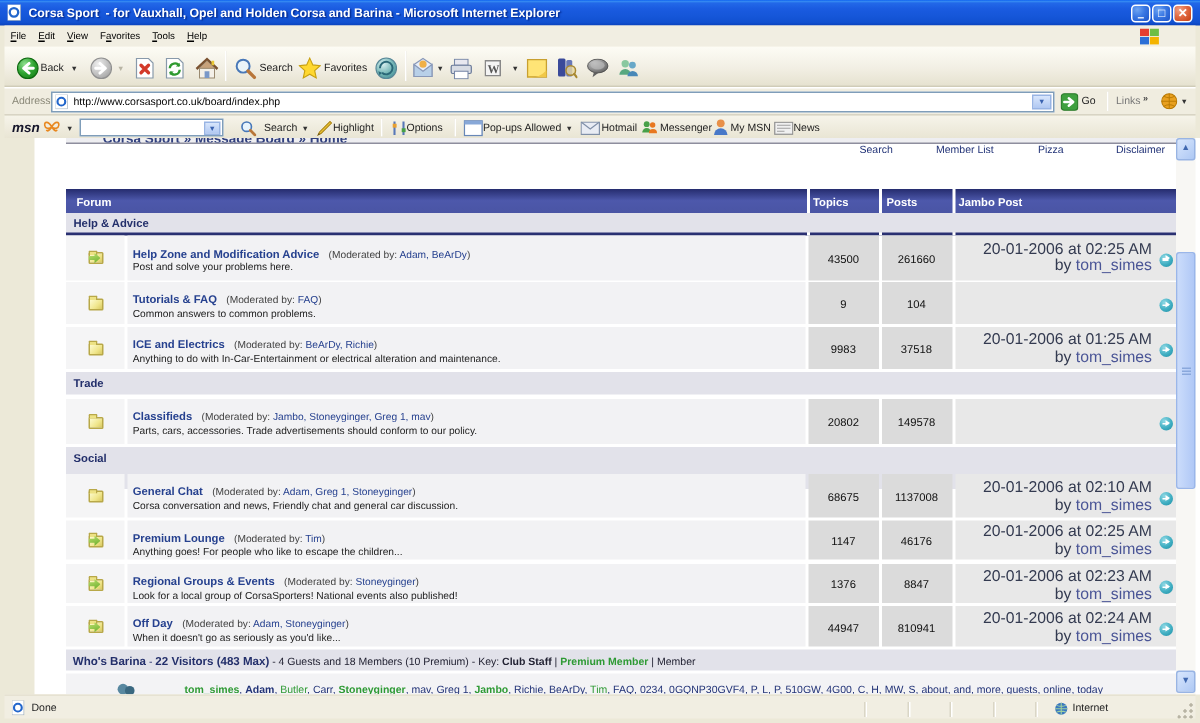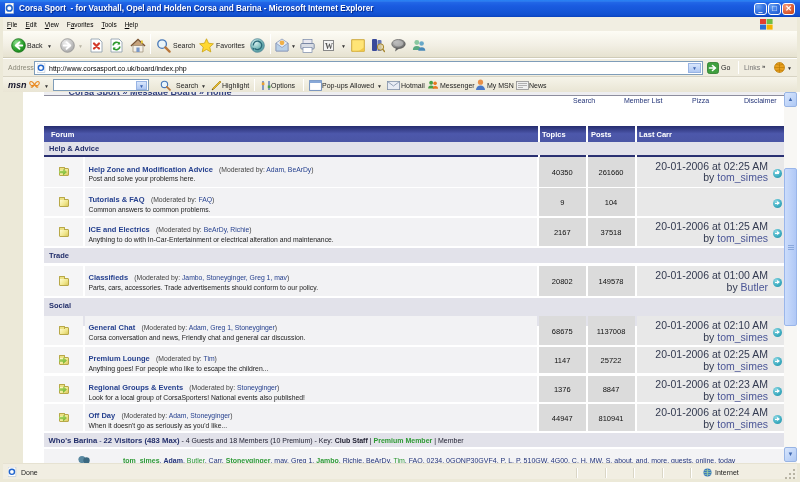--- a/index.html
+++ b/index.html
@@ -298,40 +298,40 @@
   </div>
   <div class="toplink" style="left:550px">Search</div>
   <div class="toplink" style="left:601px">Member List</div>
   <div class="toplink" style="left:669px">Pizza</div>
   <div class="toplink" style="left:721px">Disclaimer</div>
 
   <div class="hdr">
     <div class="hcell" style="left:7px">Forum</div>
     <div class="hcell" style="left:498px">Topics</div>
     <div class="hcell" style="left:547px">Posts</div>
-    <div class="hcell" style="left:595px">Last Carr</div>
+    <div class="hcell" style="left:595px">Jambo Post</div>
     <div class="vsep" style="left:493.5px"></div>
     <div class="vsep" style="left:541.5px"></div>
     <div class="vsep" style="left:590.5px"></div>
   </div>
 
   <div class="cat" style="top:50px;height:13px">
       <span style="top:1.5px">Help &amp; Advice</span>
     </div>
 
   <div class="row" style="top:64.5px;height:30px">
     <div class="c-icon">
         <div class="folder fnew"></div>
       </div>
     <div class="c-name">
       <div class="fname" style="top:8px">Help Zone and Modification Advice &nbsp;&nbsp;<span class="fmod">(Moderated by: <b>Adam, BeArDy</b>)</span></div>
       <div class="fdesc">Post and solve your problems here.</div>
     </div>
     <div class="c-top">
-        <div class="num">40350</div>
+        <div class="num">43500</div>
       </div>
     <div class="c-post">
         <div class="num">261660</div>
       </div>
     <div class="c-last">
         <div class="ldate">20-01-2006 at 02:25 AM<br>by <span class="lby">tom_simes</span></div>
         <div class="go-ico"></div>
       </div>
   </div>
 
@@ -356,21 +356,21 @@
 
   <div class="row" style="top:126px;height:28px">
     <div class="c-icon">
         <div class="folder"></div>
       </div>
     <div class="c-name">
       <div class="fname">ICE and Electrics &nbsp;&nbsp;<span class="fmod">(Moderated by: <b>BeArDy, Richie</b>)</span></div>
       <div class="fdesc">Anything to do with In-Car-Entertainment or electrical alteration and maintenance.</div>
     </div>
     <div class="c-top">
-        <div class="num">2167</div>
+        <div class="num">9983</div>
       </div>
     <div class="c-post">
         <div class="num">37518</div>
       </div>
     <div class="c-last">
         <div class="ldate" style="top:3px">20-01-2006 at 01:25 AM<br>by <span class="lby">tom_simes</span></div>
         <div class="go-ico" style="top:11px"></div>
       </div>
   </div>
 
@@ -386,21 +386,20 @@
       <div class="fname">Classifieds &nbsp;&nbsp;<span class="fmod">(Moderated by: <b>Jambo, Stoneyginger, Greg 1, mav</b>)</span></div>
       <div class="fdesc">Parts, cars, accessories. Trade advertisements should conform to our policy.</div>
     </div>
     <div class="c-top">
         <div class="num">20802</div>
       </div>
     <div class="c-post">
         <div class="num">149578</div>
       </div>
     <div class="c-last">
-        <div class="ldate">20-01-2006 at 01:00 AM<br>by <span class="lby">Butler</span></div>
         <div class="go-ico"></div>
       </div>
   </div>
 
   <div class="cat" style="top:206px;height:28px">
       <span>Social</span>
     </div>
 
   <div class="row" style="top:224px;height:29px">
     <div class="c-icon">
@@ -427,21 +426,21 @@
         <div class="folder fnew"></div>
       </div>
     <div class="c-name">
       <div class="fname">Premium Lounge &nbsp;&nbsp;<span class="fmod">(Moderated by: <b>Tim</b>)</span></div>
       <div class="fdesc">Anything goes! For people who like to escape the children...</div>
     </div>
     <div class="c-top">
         <div class="num">1147</div>
       </div>
     <div class="c-post">
-        <div class="num">25722</div>
+        <div class="num">46176</div>
       </div>
     <div class="c-last">
         <div class="ldate" style="top:2px">20-01-2006 at 02:25 AM<br>by <span class="lby">tom_simes</span></div>
         <div class="go-ico" style="top:10px"></div>
       </div>
   </div>
 
   <div class="row" style="top:284px;height:26px">
     <div class="c-icon">
         <div class="folder fnew"></div>

